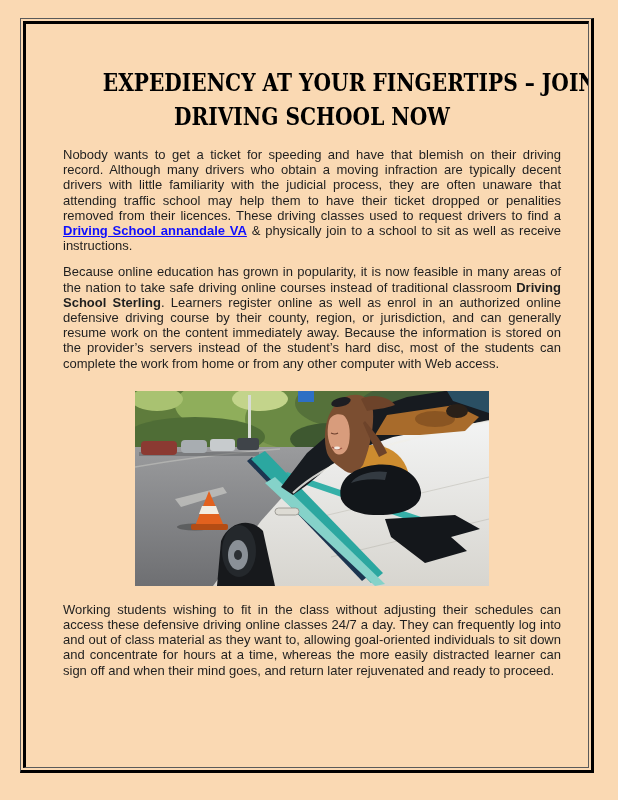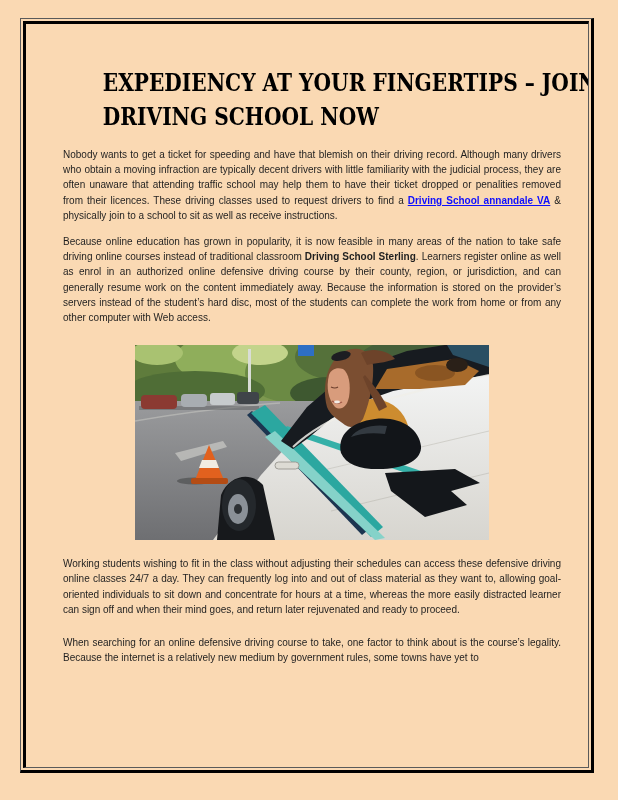--- a/index.html
+++ b/index.html
@@ -26,34 +26,35 @@
     width: 100%; height: 100%;
     border-top: 3px solid #000;
     border-left: 3px solid #000;
     border-right: 1px solid #5a5a5a;
     border-bottom: 1px solid #5a5a5a;
     padding: 42px 27px 0 37px;
     overflow: hidden;
   }
   .title {
     margin: 0 0 13px 0;
+    text-align: center;
     font-family: "DejaVu Serif", serif;
     font-weight: bold;
     font-size: 24px;
     line-height: 34px;
     color: #000;
   }
   .title-line {
     white-space: nowrap;
     transform: scaleX(0.84);
     transform-origin: 50% 50%;
   }
   .para {
     margin: 0 0 11px 0;
-    font-size: 10px;
+    font-size: 13px;
     line-height: 15.2px;
     color: #1F1F1F;
     text-align: justify;
   }
   .doc-link {
     color: #0F0FFE;
     font-weight: bold;
     text-decoration: underline;
     cursor: pointer;
   }
@@ -186,16 +187,15 @@
             </g>
 
             <path d="M250,128 L320,124 L345,138 L316,146 L332,160 L290,172 L256,146 Z" fill="#14171B"></path>
           </g>
         </g>
       </svg>
     </div>
 
     <p class="para para-after-photo">Working students wishing to fit in the class without adjusting their schedules can access these defensive driving online classes 24/7 a day. They can frequently log into and out of class material as they want to, allowing goal-oriented individuals to sit down and concentrate for hours at a time, whereas the more easily distracted learner can sign off and when their mind goes, and return later rejuvenated and ready to proceed.</p>
 
-    <p class="para para-last">When searching for an online defensive driving course to take, one factor to think about is the course’s legality. Because the internet is a relatively new medium by government rules, some towns have yet to</p>
 
   </div>
 </div>
 
 </body></html>

